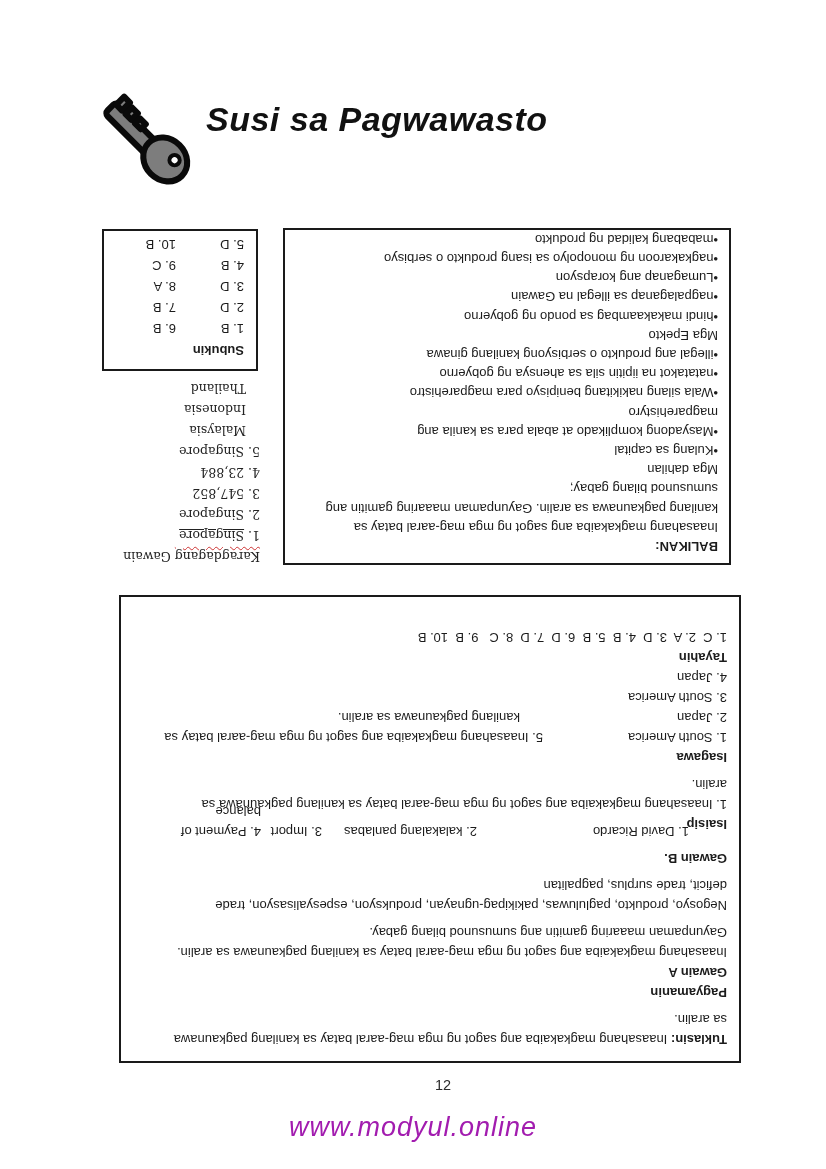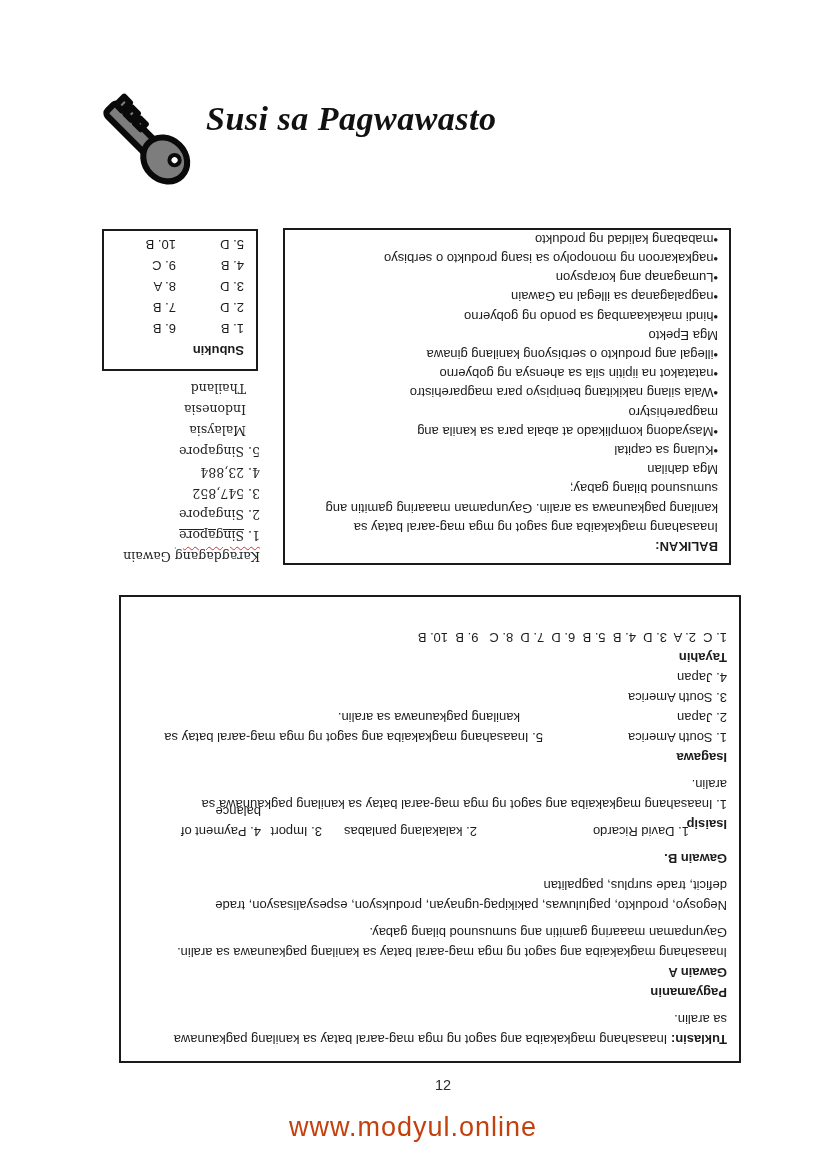--- a/index.html
+++ b/index.html
@@ -4,21 +4,21 @@
 <style>
   html,body{margin:0;padding:0;background:#ffffff;}
   #sheet{
     position:relative;width:826px;height:1169px;background:#ffffff;overflow:hidden;
     font-family:"Liberation Sans",sans-serif;color:#1c1c1c;
   }
   
   #key-icon{position:absolute;left:101px;top:88px;width:102px;height:110px;}
   #page-title{
     position:absolute;left:206px;top:100px;
-    font-family:Liberation Serif, serif;font-weight:bold;font-style:italic;
+    font-family:Liberation Sans, sans-serif;font-weight:bold;font-style:italic;
     font-size:34px;letter-spacing:.5px;color:#111;white-space:nowrap;
   }
   
   .rot{transform:rotate(180deg);}
   .box{position:absolute;box-sizing:border-box;border:2px solid #1a1a1a;background:#fff;}
   #subukin-box{left:102px;top:229px;width:156px;height:142px;padding:7px 12px 0 12px;
     font-size:13px;}
   #subukin-box .line{line-height:21px;}
   #subukin-box .line:first-child{line-height:23px;}
   #balikan-box{left:283px;top:228px;width:448px;height:337px;padding:7px 11px 0 11px;
@@ -38,21 +38,21 @@
   .blank{height:7px;}
   span.b{font-weight:bold;}
   span.u{text-decoration:underline;text-decoration-thickness:1px;}
   span.w{text-decoration:underline;text-decoration-style:wavy;
          text-decoration-color:#cc3333;text-decoration-thickness:1px;}
   span.abs{position:absolute;top:0;}
   
   #page-number{position:absolute;left:0;top:1077px;width:826px;text-align:center;
     font-size:14.5px;color:#2b2b2b;margin-left:30px;}
   #watermark{position:absolute;left:0;top:1112px;width:826px;text-align:center;
-    font-size:27px;letter-spacing:1px;color:#c2410c;}
+    font-size:27px;letter-spacing:1px;color:#a21caf;font-style:italic;}
 </style>
 </head>
 <body>
 
 <div id="sheet">
 
   <svg id="key-icon" viewBox="0 0 100 108">
     <g transform="translate(46,56) rotate(-45)" stroke="#0a0a0a" stroke-width="6" stroke-linejoin="round" fill="#7d7d7d">
       <rect x="-8" y="-52" width="16" height="58" rx="4"></rect>
       <rect x="6" y="-50" width="11" height="8"></rect>

